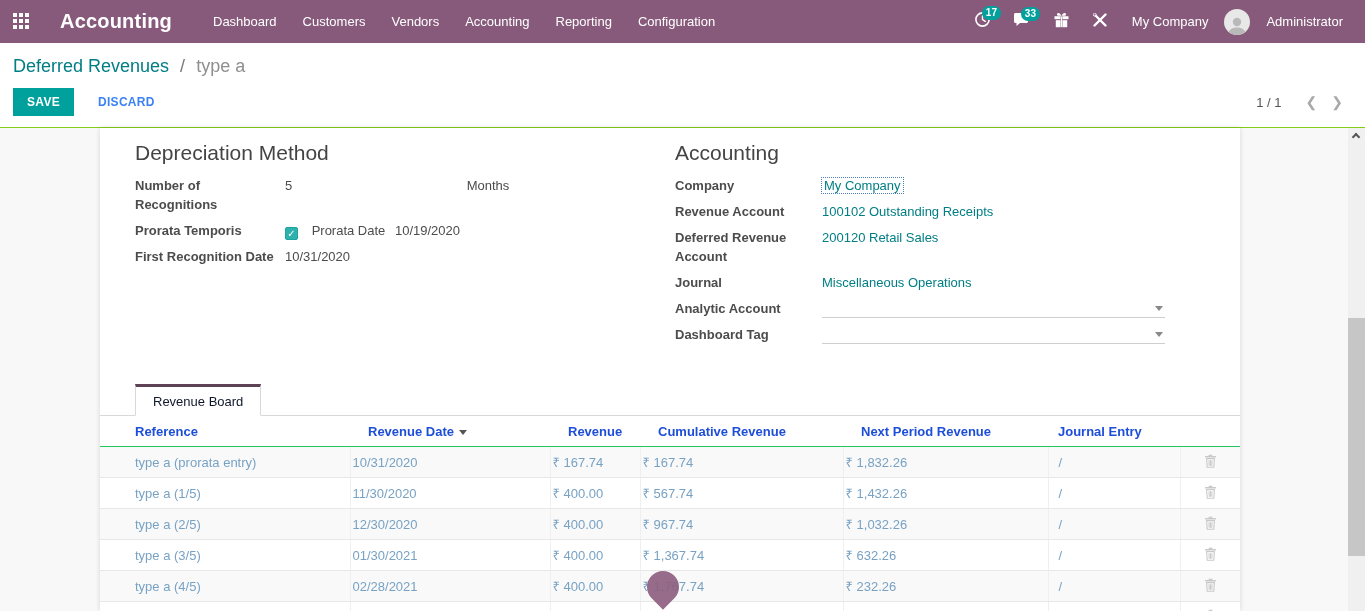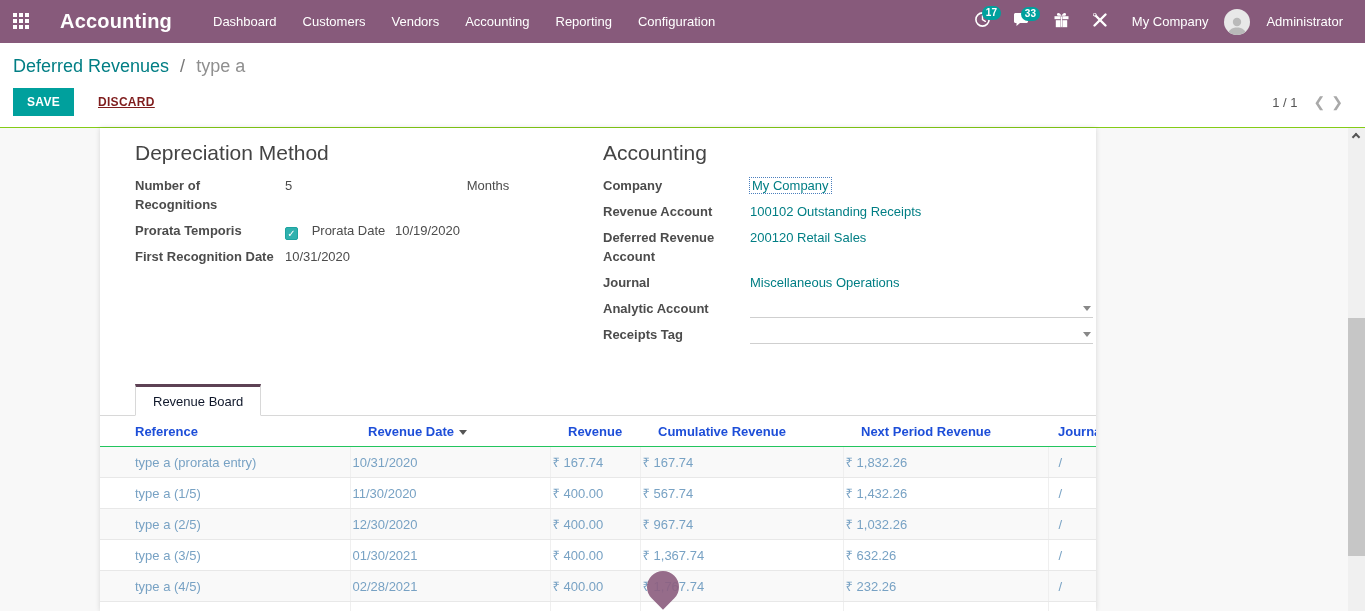--- a/index.html
+++ b/index.html
@@ -25,29 +25,29 @@
 
   
   .control-panel { padding:12px 22px 0 13px; border-bottom:1px solid #84cc16; height:85px; background:#fff; }
   .breadcrumb { font-size:18px; line-height:22px; }
   .bc-parent { color:#017E84; cursor:pointer; }
   .bc-sep { color:#777; margin:0 6px; }
   .bc-current { color:#8f8f8f; }
   .cp-row { margin-top:11px; display:flex; align-items:center; }
   .btn-save { background:#00A09D; color:#fff; border:none; font-size:12px; font-weight:bold;
               padding:7px 14px; cursor:pointer; font-family:inherit; letter-spacing:.3px; }
-  .btn-discard { background:none; border:none; color:#7f1d1d; font-size:12px; font-weight:bold;
-                 margin-left:14px; padding:7px 10px; cursor:pointer; font-family:inherit; letter-spacing:.3px;text-decoration:underline; }
-  .pager { margin-left:auto; display:flex; align-items:center; gap:6px;text-align:center; }
+  .btn-discard { background:none; border:none; color:#3b82f6; font-size:12px; font-weight:bold;
+                 margin-left:14px; padding:7px 10px; cursor:pointer; font-family:inherit; letter-spacing:.3px; }
+  .pager { margin-left:auto; display:flex; align-items:center; gap:14px;text-align:center; }
   .pager-count { font-size:13px; color:#555; margin-right:10px; }
   .pager-arrow { color:#a9a9a9; font-size:14px; cursor:pointer; line-height:14px; }
 
   
   .content { position:relative; height:483px; background:#f8f8f8; }
-  .sheet { position:absolute; left:100px; top:0; width:996px; height:483px; background:#fff;
+  .sheet { position:absolute; left:100px; top:0; width:1140px; height:483px; background:#fff;
            box-shadow:0 0 5px rgba(0,0,0,.14); overflow:hidden; }
 
   .groups { display:flex; padding-top:6px; }
   .group { width:50%; }
   .group-left { padding-left:35px; }
   .group-right { padding-left:5px; }
   .group-title { font-size:21px; color:#444; margin:7px 0 11px 0; font-weight:normal; }
   .frow { display:flex; font-size:13px; line-height:19px; margin-bottom:7px; }
   .flabel { width:150px; font-weight:bold; color:#4c4c4c; padding-right:8px; }
   .group-right .flabel { width:147px; }
@@ -239,21 +239,21 @@
           <div class="fvalue"><span class="link">Miscellaneous Operations</span></div>
         </div>
         <div class="frow">
           <div class="flabel">Analytic Account</div>
           <div class="select-line">
             <span></span>
             <span class="select-caret"></span>
           </div>
         </div>
         <div class="frow">
-          <div class="flabel">Receipts Tag</div>
+          <div class="flabel">Dashboard Tag</div>
           <div class="select-line">
             <span></span>
             <span class="select-caret"></span>
           </div>
         </div>
       </div>
     </div>
 
     <div class="notebook">
       <div class="tab">Revenue Board</div>

